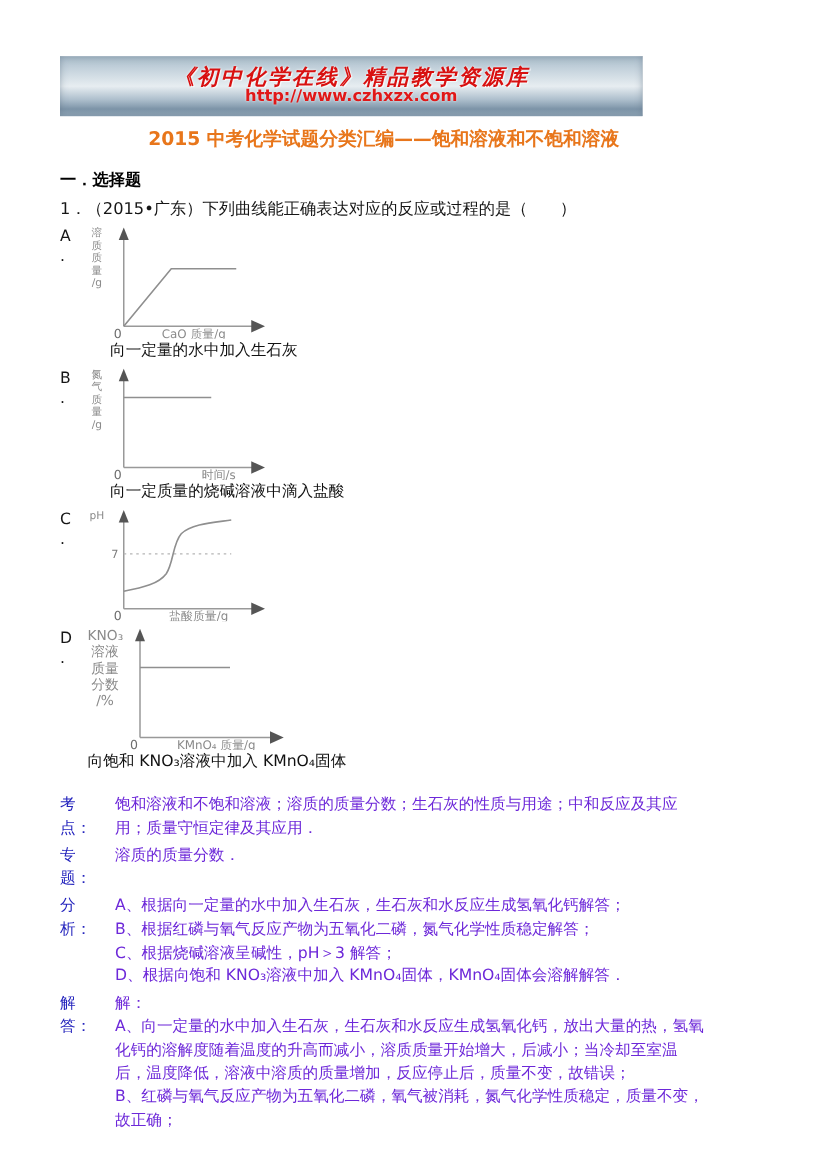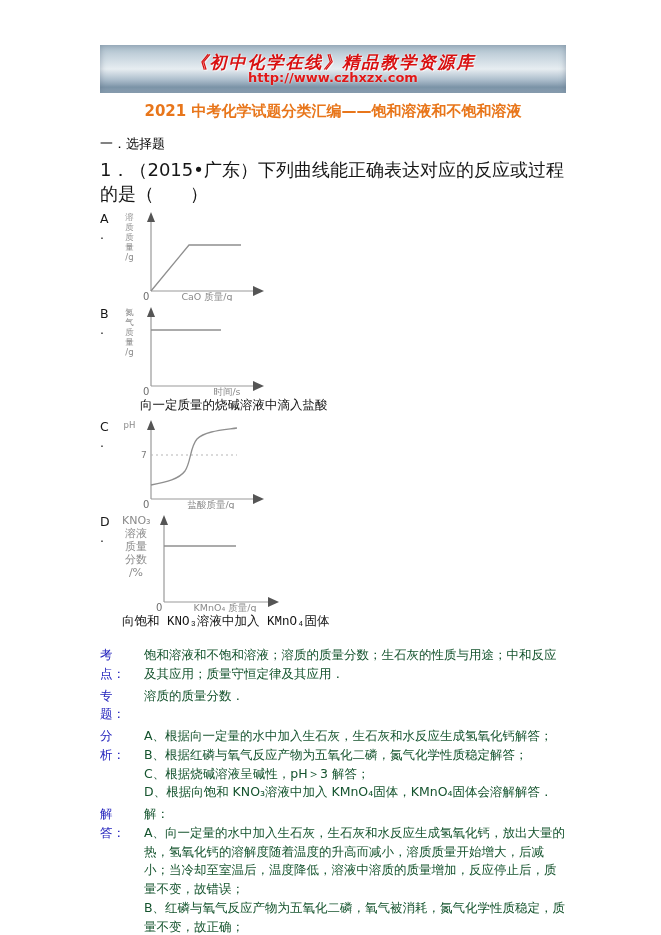--- a/index.html
+++ b/index.html
@@ -1,19 +1,19 @@
 <!DOCTYPE html>
 <html><head>
 <meta charset="utf-8">
 <style>
   html,body { margin:0; padding:0; background:#ffffff; }
   .page {
     width:661px; height:935px; box-sizing:border-box; position:relative;
     background:#ffffff; overflow:hidden;
-    padding:45px 95px 0 100px;
+    padding:45px 95px 0 48px;
     font-family:"DejaVu Sans","Liberation Sans",sans-serif;
     color:#161616;
   }
   
   .banner {
     height:48px; width:466px;
     background:linear-gradient(180deg,#a9bcca 0%,#c9d6df 25%,#e7edf1 50%,#aebfcd 72%,#7d94a8 88%,#93a9ba 100%);
     display:flex; flex-direction:column; align-items:center; justify-content:center;
     box-shadow:inset 0 0 6px rgba(90,110,130,.5);
   }
@@ -22,52 +22,52 @@
     text-shadow:0 0 2px rgba(255,255,255,.95), 1px 1px 0 rgba(255,255,255,.6);
     line-height:1.1;
   }
   .banner-line2 {
     color:#e01818; font-weight:bold; font-size:13px; margin-top:-1px;
     text-shadow:0 0 2px rgba(255,255,255,.85);
     line-height:1.1;
   }
   
   .title { margin-top:9px; text-align:center; color:#e8761b; font-weight:bold; font-size:15px; }
-  .sec-heading { margin-top:14px; font-weight:normal; font-size:13px; color:#000; }
-  .question { margin-top:5px; font-size:18px; }
+  .sec-heading { margin-top:14px; font-weight:bold; font-size:13px; color:#000; }
+  .question { margin-top:5px; font-size:13px; }
   
   .option { display:flex; margin-top:3px; }
   .opt-letter { width:22px; font-size:12.5px; line-height:1.25; white-space:pre-line; padding-top:2px; }
   .opt-body { display:flex; flex-direction:column; }
   .graph { display:flex; align-items:flex-start; }
   .ylab {
     width:15px; margin-top:3px; font-size:8.5px; color:#8a8a8a;
     white-space:pre-line; line-height:1.18; text-align:center;
   }
   .ylab.wide { width:28px; font-size:11px; }
   svg text { font-family:"DejaVu Sans","Liberation Sans",sans-serif; }
   .caption { font-size:12.5px; margin-top:1px; margin-left:18px; color:#111; }
-  .caption.flush { margin-left:0;font-family:Liberation Mono, monospace; }
+  .caption.flush { margin-left:0; }
   
   .analysis { margin-top:16px; }
   .arow { display:grid; grid-template-columns:38px 1fr; column-gap:6px; font-size:12.5px; line-height:1.5; margin-bottom:3px; }
   .alabel { color:#2424bd; white-space:pre-line; }
-  .acontent { white-space:pre-line; color:#14532d; }
+  .acontent { white-space:pre-line; color:#6d28d9; }
 </style>
 </head>
 <body>
 
 <div class="page">
 
   <div class="banner">
     <div class="banner-line1">《初中化学在线》精品教学资源库</div>
     <div class="banner-line2">http://www.czhxzx.com</div>
   </div>
 
-  <div class="title">2021 中考化学试题分类汇编——饱和溶液和不饱和溶液</div>
+  <div class="title">2015 中考化学试题分类汇编——饱和溶液和不饱和溶液</div>
   <div class="sec-heading">一．选择题</div>
   <div class="question">1．（2015•广东）下列曲线能正确表达对应的反应或过程的是（　　）</div>
 
   <div class="option">
     <div class="opt-letter">A
 .</div>
     <div class="opt-body">
       <div class="graph">
         <div class="ylab">溶
 质
@@ -77,20 +77,21 @@
         <svg width="150" height="92" viewBox="0 0 150 92">
           <line x1="14" y1="82" x2="14" y2="10" stroke="#999" stroke-width="1.2"></line>
           <polygon points="14,3 10,13 18,13" fill="#555"></polygon>
           <line x1="14" y1="82" x2="118" y2="82" stroke="#999" stroke-width="1.2"></line>
           <polygon points="127,82 116,77 116,87" fill="#555"></polygon>
           <polyline points="14,82 52,36 104,36" fill="none" stroke="#8f8f8f" stroke-width="1.3"></polyline>
           <text x="6" y="91" font-size="10" fill="#6e6e6e">0</text>
           <text x="70" y="91" font-size="9.5" fill="#8a8a8a" text-anchor="middle">CaO 质量/g</text>
         </svg>
       </div>
+      <div class="caption">向一定量的水中加入生石灰</div>
     </div>
   </div>
 
   <div class="option">
     <div class="opt-letter">B
 .</div>
     <div class="opt-body">
       <div class="graph">
         <div class="ylab">氮
 气

